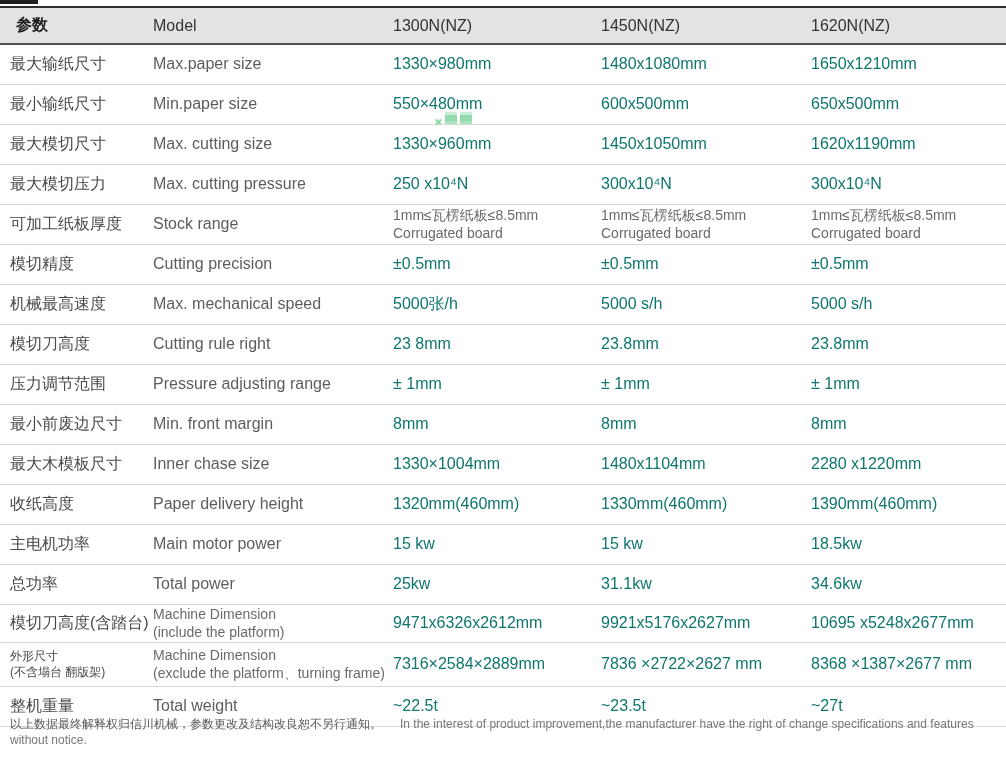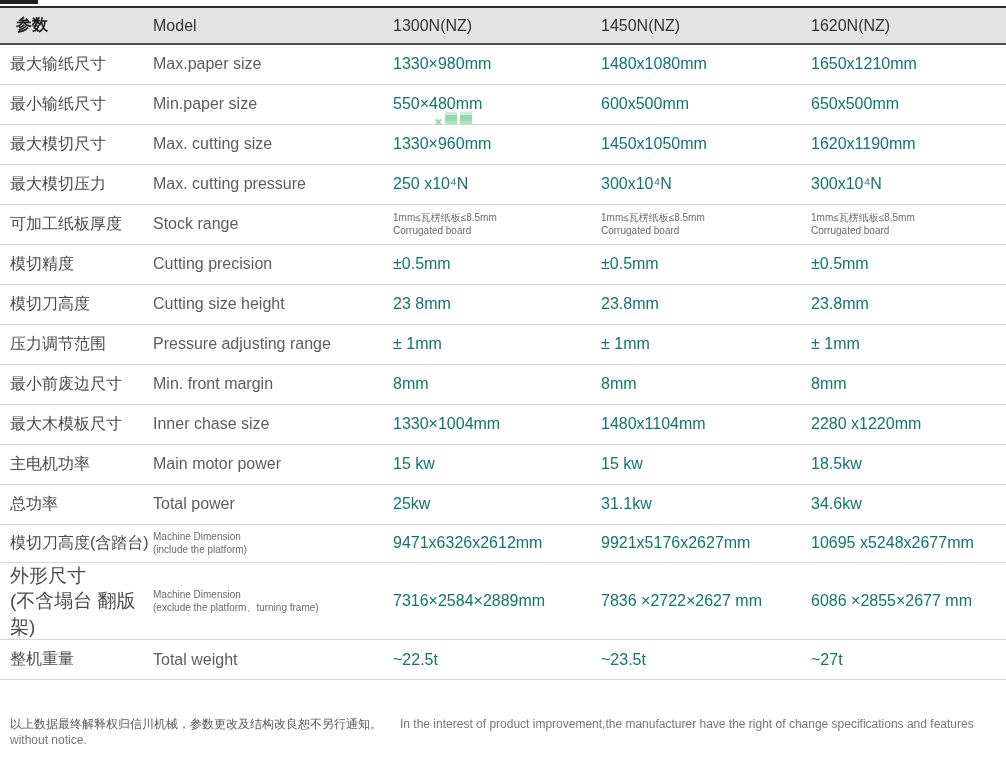--- a/index.html
+++ b/index.html
@@ -18,22 +18,22 @@
   thead th.first{padding-left:16px;font-weight:bold;color:#1d1d1d;margin-left:44px;}
 
   tbody tr{height:40px;}
   tbody tr.h38{height:38px;}
   tbody tr.h44{height:44px;}
   tbody td{border-bottom:1px solid #d8d8d8;padding:0;vertical-align:middle;
            font-size:16px;white-space:pre-line;overflow:hidden;}
   td.c-param{padding-left:10px;color:#4a4a4a;}
   td.c-en{color:#5d5d5d;}
   td.c-val{color:#0f766e;}
-  td.two-line.c-en, td.two-line.c-val{font-size:10px;line-height:1.3;color:#6a6a6a;}
-  td.two-line.c-param{font-size:19px;line-height:1.35;}
+  td.two-line.c-en, td.two-line.c-val{font-size:14px;line-height:1.3;color:#6a6a6a;}
+  td.two-line.c-param{font-size:12px;line-height:1.35;}
 
   .footer{position:absolute;left:10px;top:716px;width:990px;font-size:12px;color:#5a5a5a;}
   .footer .en{font-size:12px;color:#777777;margin-left:18px;}
 
   
   .watermark{position:absolute;left:435px;top:110px;width:42px;height:18px;
              opacity:.6;filter:blur(.4px);pointer-events:none;}
   .wm-x{position:absolute;left:0;top:9px;width:6px;height:6px;}
   .wm-x::before,.wm-x::after{content:"";position:absolute;left:0;top:2px;width:7px;height:1.5px;background:#3fbf6e;}
   .wm-x::before{transform:rotate(45deg);} .wm-x::after{transform:rotate(-45deg);}
@@ -105,22 +105,29 @@
 Corrugated board</td>
         </tr>
         <tr>
           <td class="c-param">模切精度</td>
           <td class="c-en">Cutting precision</td>
           <td class="c-val">±0.5mm</td>
           <td class="c-val">±0.5mm</td>
           <td class="c-val">±0.5mm</td>
         </tr>
         <tr>
+          <td class="c-param">机械最高速度</td>
+          <td class="c-en">Max. mechanical speed</td>
+          <td class="c-val">5000张/h</td>
+          <td class="c-val">5000 s/h</td>
+          <td class="c-val">5000 s/h</td>
+        </tr>
+        <tr>
           <td class="c-param">模切刀高度</td>
-          <td class="c-en">Cutting size height</td>
+          <td class="c-en">Cutting rule right</td>
           <td class="c-val">23 8mm</td>
           <td class="c-val">23.8mm</td>
           <td class="c-val">23.8mm</td>
         </tr>
         <tr>
           <td class="c-param">压力调节范围</td>
           <td class="c-en">Pressure adjusting range</td>
           <td class="c-val">± 1mm</td>
           <td class="c-val">± 1mm</td>
           <td class="c-val">± 1mm</td>
@@ -131,20 +138,27 @@
           <td class="c-val">8mm</td>
           <td class="c-val">8mm</td>
           <td class="c-val">8mm</td>
         </tr>
         <tr>
           <td class="c-param">最大木模板尺寸</td>
           <td class="c-en">Inner chase size</td>
           <td class="c-val">1330×1004mm</td>
           <td class="c-val">1480x1104mm</td>
           <td class="c-val">2280 x1220mm</td>
+        </tr>
+        <tr>
+          <td class="c-param">收纸高度</td>
+          <td class="c-en">Paper delivery height</td>
+          <td class="c-val">1320mm(460mm)</td>
+          <td class="c-val">1330mm(460mm)</td>
+          <td class="c-val">1390mm(460mm)</td>
         </tr>
         <tr>
           <td class="c-param">主电机功率</td>
           <td class="c-en">Main motor power</td>
           <td class="c-val">15 kw</td>
           <td class="c-val">15 kw</td>
           <td class="c-val">18.5kw</td>
         </tr>
         <tr>
           <td class="c-param">总功率</td>
@@ -161,21 +175,21 @@
           <td class="c-val">9921x5176x2627mm</td>
           <td class="c-val">10695 x5248x2677mm</td>
         </tr>
         <tr class="h44">
           <td class="c-param two-line">外形尺寸
 (不含塌台 翻版架)</td>
           <td class="c-en two-line">Machine Dimension
 (exclude the platform、turning frame)</td>
           <td class="c-val">7316×2584×2889mm</td>
           <td class="c-val">7836 ×2722×2627 mm</td>
-          <td class="c-val">6086 ×2855×2677 mm</td>
+          <td class="c-val">8368 ×1387×2677 mm</td>
         </tr>
         <tr>
           <td class="c-param">整机重量</td>
           <td class="c-en">Total weight</td>
           <td class="c-val">~22.5t</td>
           <td class="c-val">~23.5t</td>
           <td class="c-val">~27t</td>
         </tr>
       </tbody>
   </table>

